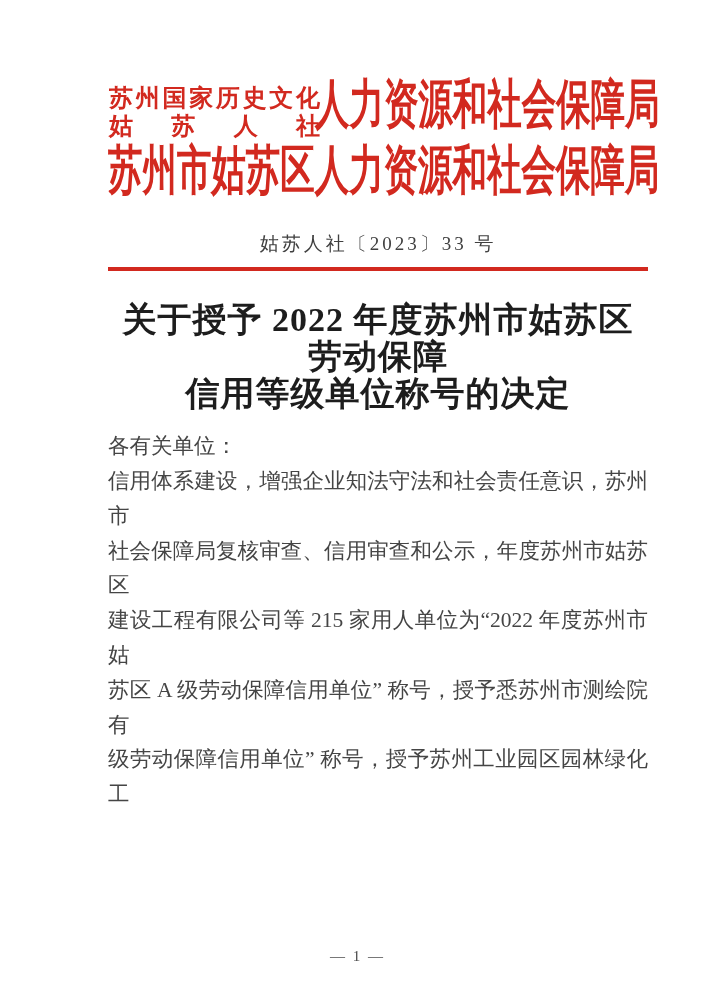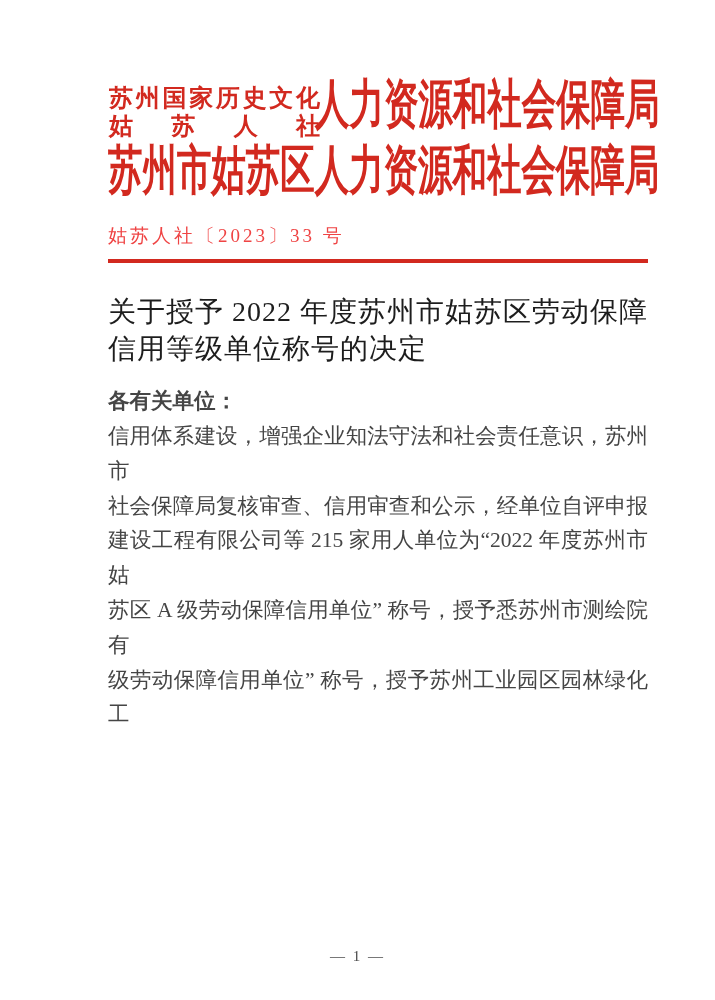--- a/index.html
+++ b/index.html
@@ -47,49 +47,49 @@
     font-size: 53px;
     line-height: 1.1;
     white-space: nowrap;
     transform: scaleX(0.65);
     transform-origin: 0 0;
   }
   .mast-big1 { position: absolute; left: 207px; top: -2px; }
   .mast-big2 { position: absolute; left: 0;     top: 64px; }
   
   .doc-number {
-    margin-top: 26px;
+    margin-top: 34px;
+    text-align: center;
     font-size: 19px;
     letter-spacing: 3px;
-    color: #ef4444;
+    color: #404040;
     line-height: 22px;
   }
   
   .divider {
     margin-top: 12px;
     height: 4px;
     background: var(--accent, #d2291f);
   }
   
   .title {
     margin-top: 30px;
-    text-align: left;
-    font-size: 28px;
-    font-weight: normal;
+    text-align: center;
+    font-size: 34px;
+    font-weight: bold;
     letter-spacing: 1px;
     line-height: 37px;
     color: #1d1d1d;
   }
   
   .salutation {
     margin-top: 17px;
     font-size: 21.5px;
     line-height: 35px;
     color: #454545;
-    font-weight: bold;
   }
   .body-line {
     font-size: 21.5px;
     line-height: 34.8px;
     color: #454545;
     text-align: justify;
     text-align-last: justify;
   }
   .body-line.indent { text-indent: 43px; }
   
@@ -125,21 +125,21 @@
 
     <div class="title">
       <div>关于授予 2022 年度苏州市姑苏区劳动保障</div>
       <div>信用等级单位称号的决定</div>
     </div>
 
     <div class="salutation">各有关单位：</div>
 
     <div>
       <div class="body-line">信用体系建设，增强企业知法守法和社会责任意识，苏州市</div>
-      <div class="body-line">社会保障局复核审查、信用审查和公示，经单位自评申报</div>
+      <div class="body-line">社会保障局复核审查、信用审查和公示，年度苏州市姑苏区</div>
       <div class="body-line">建设工程有限公司等 215 家用人单位为“2022 年度苏州市姑</div>
       <div class="body-line">苏区 A 级劳动保障信用单位” 称号，授予悉苏州市测绘院有</div>
       <div class="body-line">级劳动保障信用单位” 称号，授予苏州工业园区园林绿化工</div>
 
     </div>
 
   </div>
 
   <div class="footer">— 1 —</div>
 </div>

